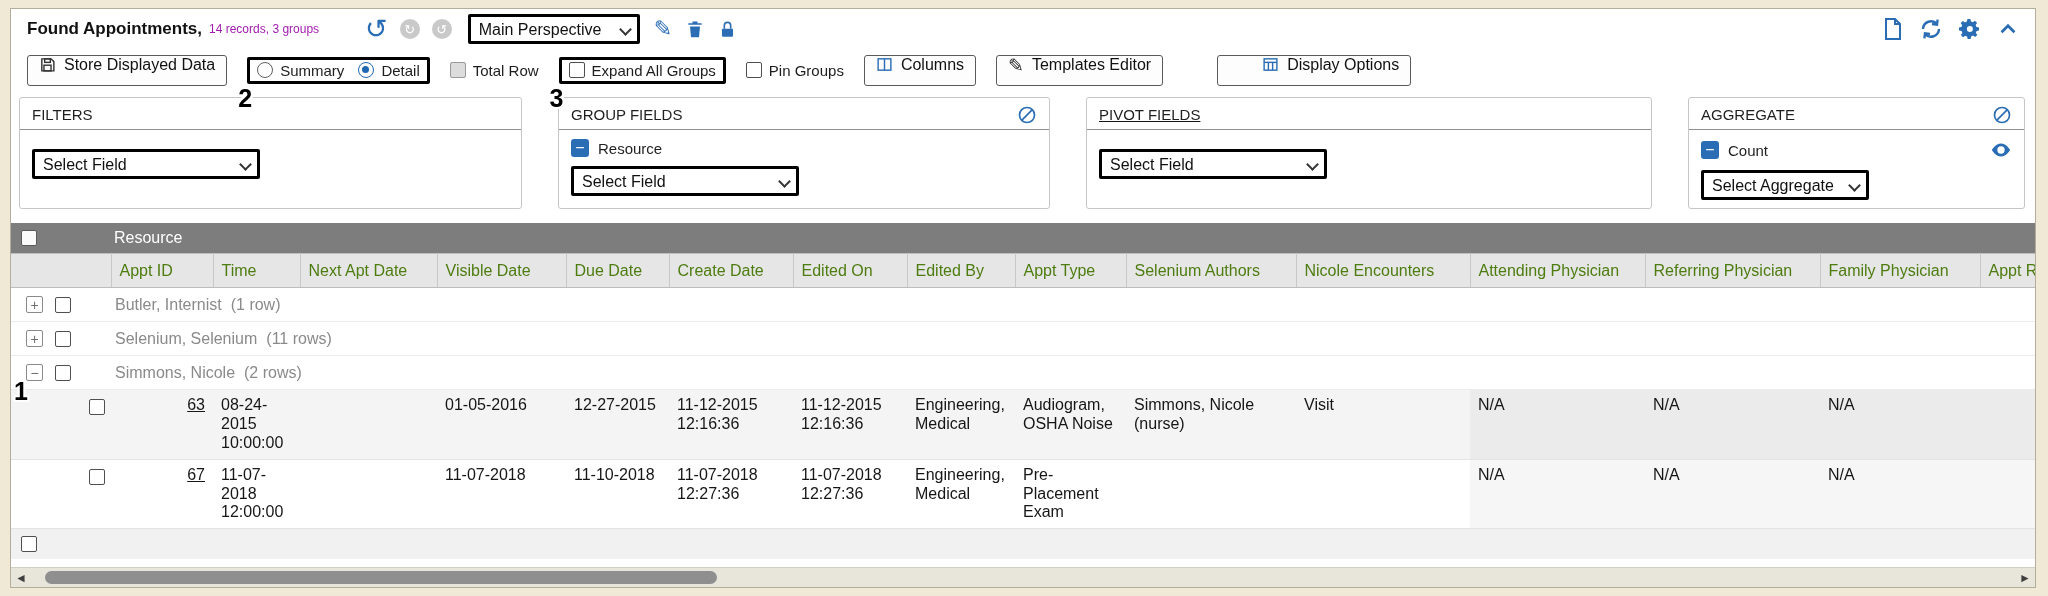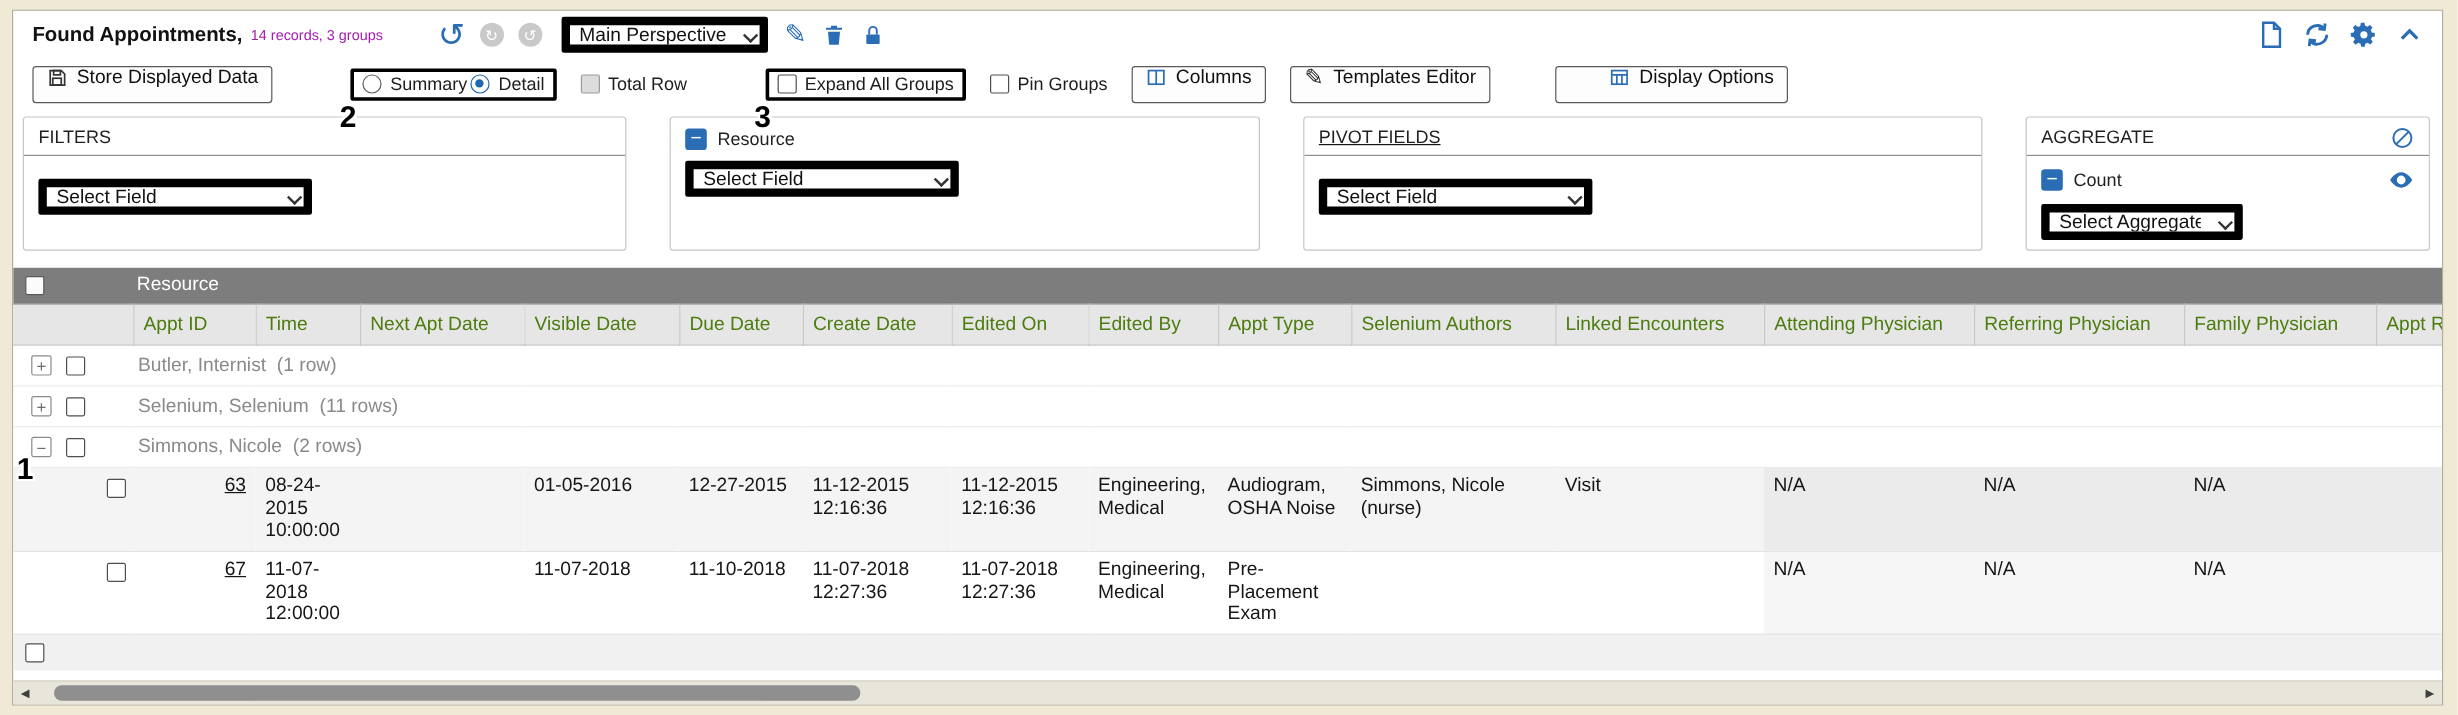--- a/index.html
+++ b/index.html
@@ -15,41 +15,41 @@
   
   .header-bar { height:40px; display:flex; align-items:center; padding:0 16px; flex:0 0 auto; }
   .hb-title { font-weight:bold; font-size:17px; color:#111; }
   .hb-sub { font-size:12px; color:#a21caf; margin-left:7px; }
   .undo-glyph { color:#2a6db5; font-size:27px; line-height:1; margin-left:46px; cursor:pointer; }
   .gray-dot { width:20px; height:20px; border-radius:50%; background:#c9c9c9; color:#fff;
     font-size:13px; line-height:1; display:inline-flex; align-items:center; justify-content:center; margin-left:12px; }
   .select-wrap { position:relative; display:inline-block; }
   .select-wrap::after { content:""; position:absolute; right:10px; top:11px; width:7px; height:7px;
     border-right:2px solid #333; border-bottom:2px solid #333; transform:rotate(45deg); pointer-events:none; }
-  select { appearance:none; -webkit-appearance:none; border:7px solid #000000; background:#fff;
+  select { appearance:none; -webkit-appearance:none; border:3px solid #000000; background:#fff;
     font-family:"Liberation Sans",sans-serif; font-size:16px; padding:0 28px 0 8px; height:30px; border-radius:2px; color:#111; }
   .persp { margin-left:16px; }
   .hb-edit-icons { display:flex; align-items:center; gap:13px; margin-left:14px; }
   .pencil-blue { color:#2a6db5; font-size:22px; line-height:1; }
   .hb-right { margin-left:auto; display:flex; align-items:center; gap:15px; }
   .svg-icon { display:inline-flex; cursor:pointer; }
   
   .toolbar { height:42px; display:flex; align-items:center; padding:0 16px; gap:20px; flex:0 0 auto; }
   .btn { display:inline-flex; align-items:flex-start; gap:8px; background:#fdfdfd; border:1px solid #5a5a5a;
     border-radius:3px; height:31px; padding:0 11px; font-size:16px; color:#111; cursor:pointer; white-space:nowrap; }
   .ctl { display:inline-flex; align-items:center; gap:7px; font-size:15px; color:#1d1d1d; white-space:nowrap; cursor:pointer; }
   .cb { width:16px; height:16px; border:1.5px solid #4f4f4f; background:#fff; border-radius:2px; display:inline-block; flex:0 0 auto; }
   .cb.disabled { background:#dcdcdc; border-color:#9a9a9a; }
   .rd { width:16px; height:16px; border:1.5px solid #5f5f5f; border-radius:50%; background:#fff; display:inline-block; position:relative; flex:0 0 auto; }
   .rd.checked { border-color:#1e68b2; }
   .rd.checked::after { content:""; position:absolute; left:3px; top:3px; width:7px; height:7px; border-radius:50%; background:#1e68b2; }
   .pencil-dark { color:#222; font-size:19px; line-height:1; }
   .gap-before { margin-left:34px;padding-left:44px; }
   
-  .ann-outline { border:3px solid #000; border-radius:2px; padding:2px 7px; display:inline-flex; align-items:flex-start; gap:3px; position:relative;margin-left:45px; }
+  .ann-outline { border:3px solid #000; border-radius:2px; padding:2px 7px; display:inline-flex; align-items:flex-start; gap:14px; position:relative; }
   .ann-num { font-size:25px; font-weight:bold; color:#000; line-height:1; z-index:60;
     text-shadow:-2px -2px 0 #fff,2px -2px 0 #fff,-2px 2px 0 #fff,2px 2px 0 #fff,0 -2px 0 #fff,0 2px 0 #fff,-2px 0 0 #fff,2px 0 0 #fff; }
   .ann-attach { position:absolute; left:-12px; bottom:-30px; }
   
   .panels-row { display:flex; gap:36px; padding:6px 10px 0 8px; flex:0 0 auto; }
   .fpanel { border:1px solid #c6c6c6; border-radius:3px; height:112px; background:#fff; }
   .fp-filters { width:503px; } .fp-group { width:492px; } .fp-pivot { width:566px;text-decoration:underline; } .fp-agg { flex:1; }
   .fp-title-row { display:flex; align-items:center; justify-content:space-between; padding:7px 12px 5px; border-bottom:1px solid #8f8f8f; height:32px; }
   .fp-title { font-size:15px; color:#1f1f1f; }
   .fp-body { padding:9px 12px 0; }
@@ -226,20 +226,29 @@
       <div class="fp-body">
         <span class="select-wrap mt">
           <select style="width:228px">
             <option>Select Field</option>
           </select>
         </span>
       </div>
     </div>
 
     <div class="fpanel fp-group">
+      <div class="fp-title-row">
+        <span class="fp-title">GROUP FIELDS</span>
+        <span class="svg-icon">
+          <svg width="20" height="20" viewBox="0 0 24 24" fill="none" stroke="#2a6db5" stroke-width="2">
+              <circle cx="12" cy="12" r="9"></circle>
+              <line x1="5.6" y1="18.4" x2="18.4" y2="5.6"></line>
+            </svg>
+        </span>
+      </div>
       <div class="fp-body">
         <div class="field-row">
           <span class="minus-sq">−</span>
           <span>Resource</span>
         </div>
         <span class="select-wrap">
           <select style="width:228px">
             <option>Select Field</option>
           </select>
         </span>
@@ -325,21 +334,21 @@
         <td>Appt ID</td>
         <td>Time</td>
         <td>Next Apt Date</td>
         <td>Visible Date</td>
         <td>Due Date</td>
         <td>Create Date</td>
         <td>Edited On</td>
         <td>Edited By</td>
         <td>Appt Type</td>
         <td>Selenium Authors</td>
-        <td>Linked Encounters</td>
+        <td>Nicole Encounters</td>
         <td>Attending Physician</td>
         <td>Referring Physician</td>
         <td>Family Physician</td>
         <td>Appt Re</td>
       </tr>
 
       <tr class="group-row">
         <td colspan="16">
           <div class="group-inner">
             <span class="expander">+</span>

